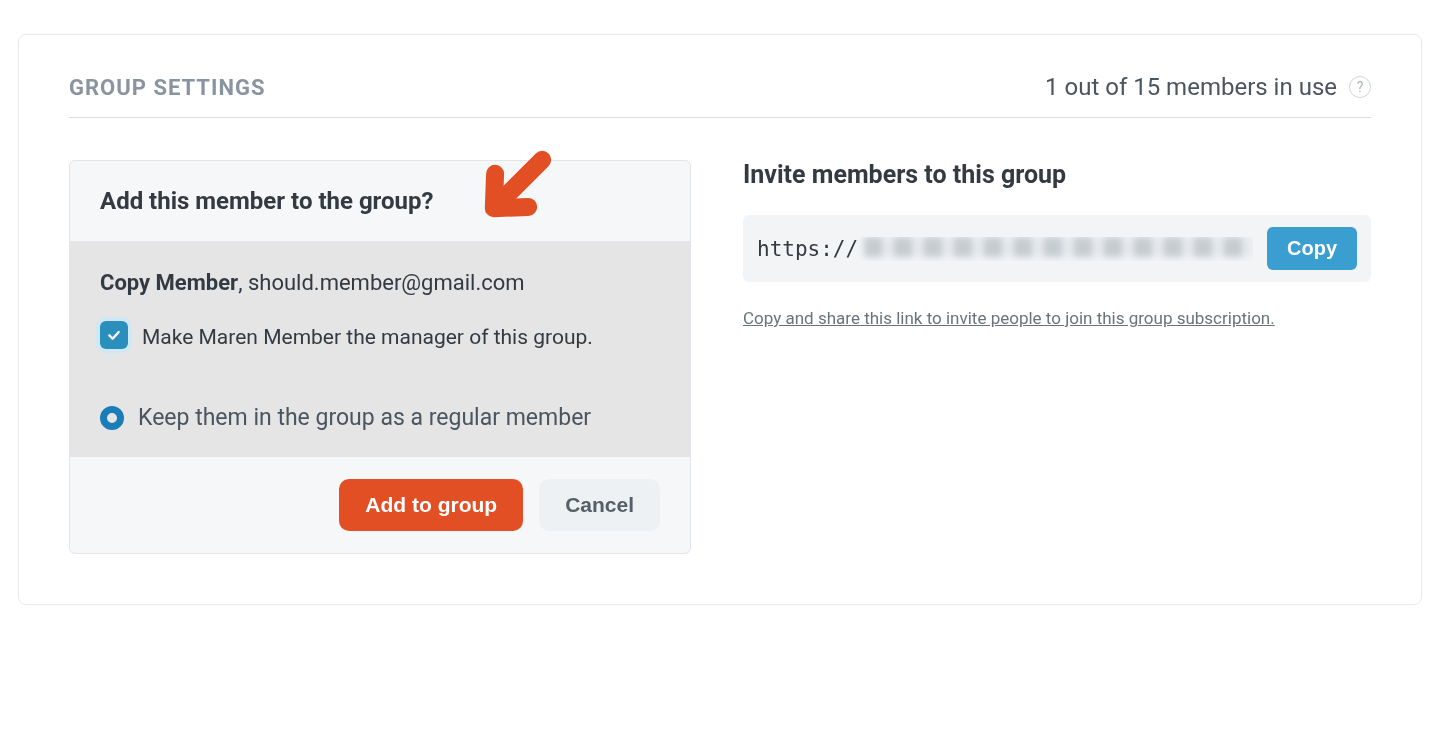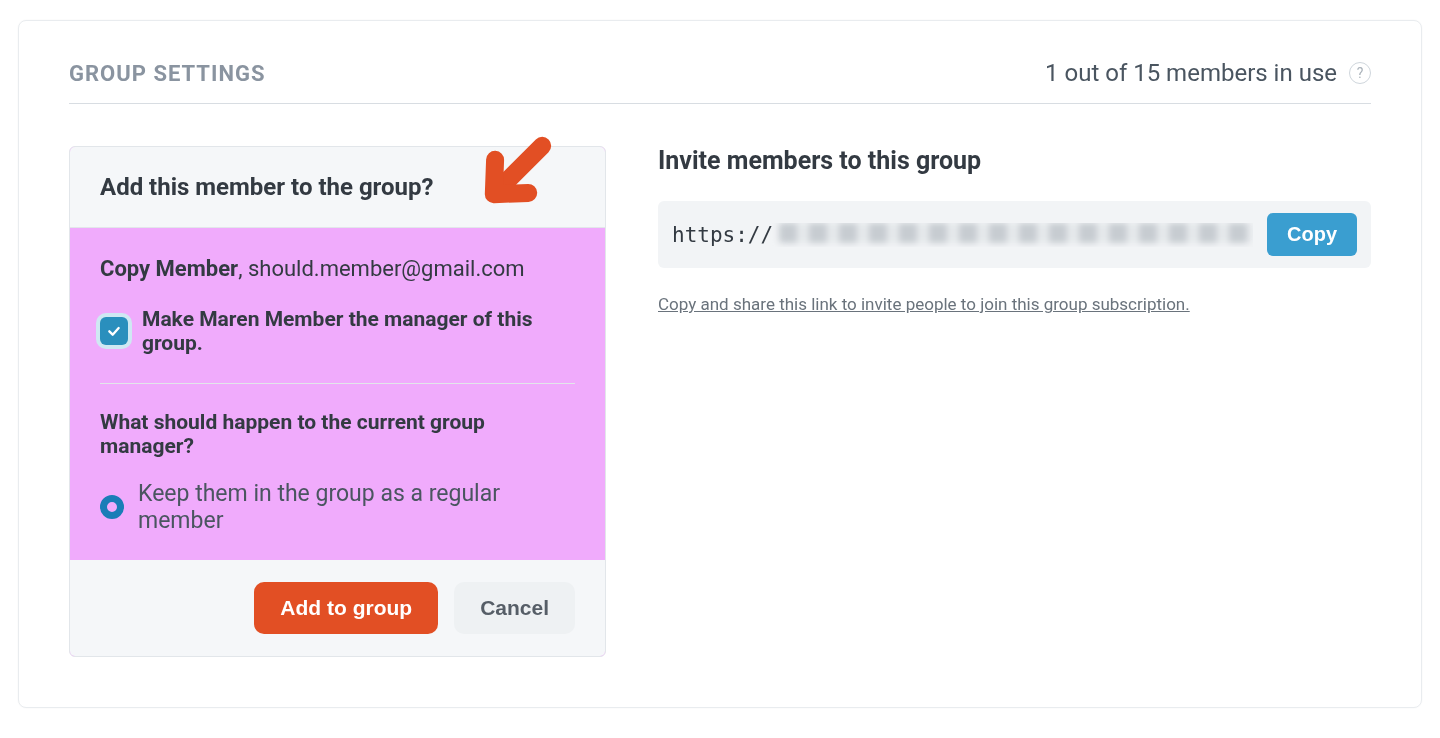--- a/index.html
+++ b/index.html
@@ -2,21 +2,21 @@
 <html><head>
 <meta charset="utf-8">
 <style>
   * { box-sizing: border-box; margin: 0; padding: 0; }
   body {
     font-family: -apple-system, BlinkMacSystemFont, "Segoe UI", Roboto, Helvetica, Arial, sans-serif;
     background: #ffffff;
     color: #333a42;
   }
   .panel {
-    margin: 20px 18px;
+    margin: 34px 18px;
     border: 1px solid #e9ecef;
     border-radius: 8px;
     background: #fff;
     box-shadow: 0 0 0 1px rgba(0,0,0,0.01);
     padding: 0 50px 50px 50px;
     position: relative;
   }
   .panel-header {
     display: flex;
     justify-content: space-between;
@@ -50,25 +50,25 @@
     font-size: 14px;
     color: #aab2ba;
     cursor: pointer;
   }
   .content-row {
     display: flex;
     gap: 52px;
     align-items: flex-start;
   }
   .card {
-    width: 537px;
+    width: 622px;
     border: 1px solid #e2e6ea;
     border-radius: 6px;
     overflow: hidden;
-    background: #f0abfc;
+    background: #e5e5e5;
   }
   .card-header {
     background: #f5f7f9;
     padding: 26px 30px;
     border-bottom: 1px solid #e2e6ea;
   }
   .card-header h2 {
     font-size: 24px;
     font-weight: 700;
     color: #333a42;
@@ -77,24 +77,23 @@
     padding: 28px 30px 6px 30px;
   }
   .member-line {
     font-size: 22px;
     color: #333a42;
     margin-bottom: 26px;
   }
   .member-line .name { font-weight: 700; }
   .checkbox-row {
     display: flex;
-    align-items: center;
+    align-items: flex-end;
     gap: 14px;
     margin-bottom: 28px;
-    font-weight: bold;
   }
   .checkbox-box {
     width: 28px; height: 28px;
     border-radius: 6px;
     background: #2a8fbd;
     display: flex;
     align-items: center;
     justify-content: center;
     box-shadow: 0 0 0 4px #cfe8f3;
     cursor: pointer;
@@ -264,21 +263,20 @@
           <span class="checkbox-box">
             <svg viewBox="0 0 24 24">
               <path d="M5 12.5 L10 17.5 L19 7.5" stroke="#ffffff" stroke-width="3.5" fill="none" stroke-linecap="round" stroke-linejoin="round"></path>
             </svg>
           </span>
           <span class="checkbox-label">Make Maren Member the manager of this group.</span>
         </div>
 
         <div class="divider"></div>
 
-        <div class="subhead">What should happen to the current group manager?</div>
 
         <div class="radio-row">
           <span class="radio-outer selected"></span>
           <span class="radio-label">Keep them in the group as a regular member</span>
         </div>
 
       </div>
 
       <div class="card-footer">
         <button class="btn btn-primary">Add to group</button>

